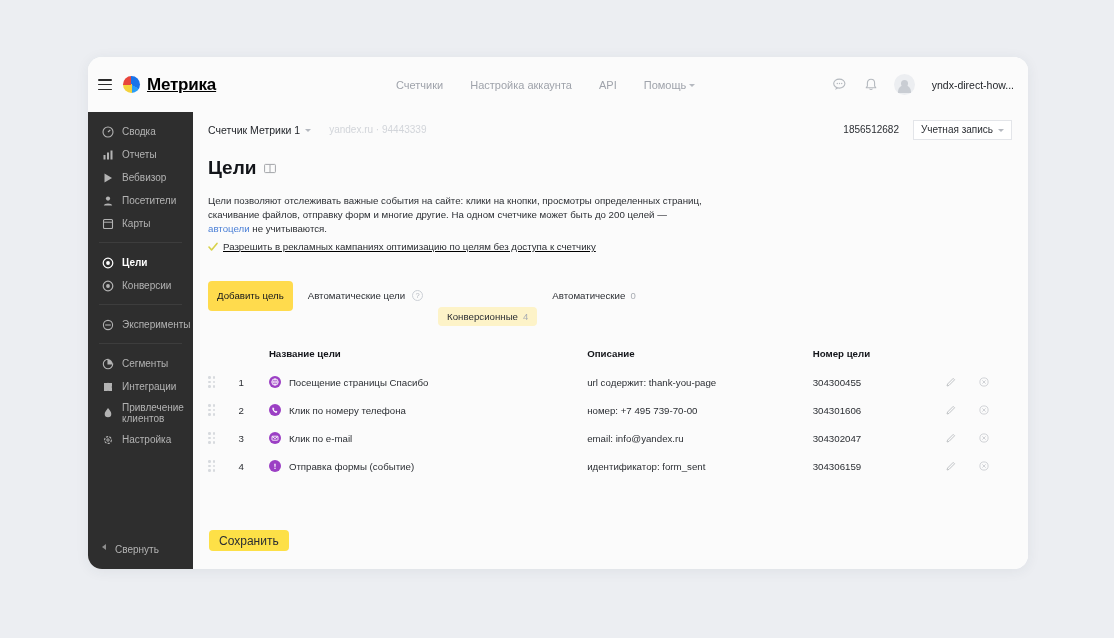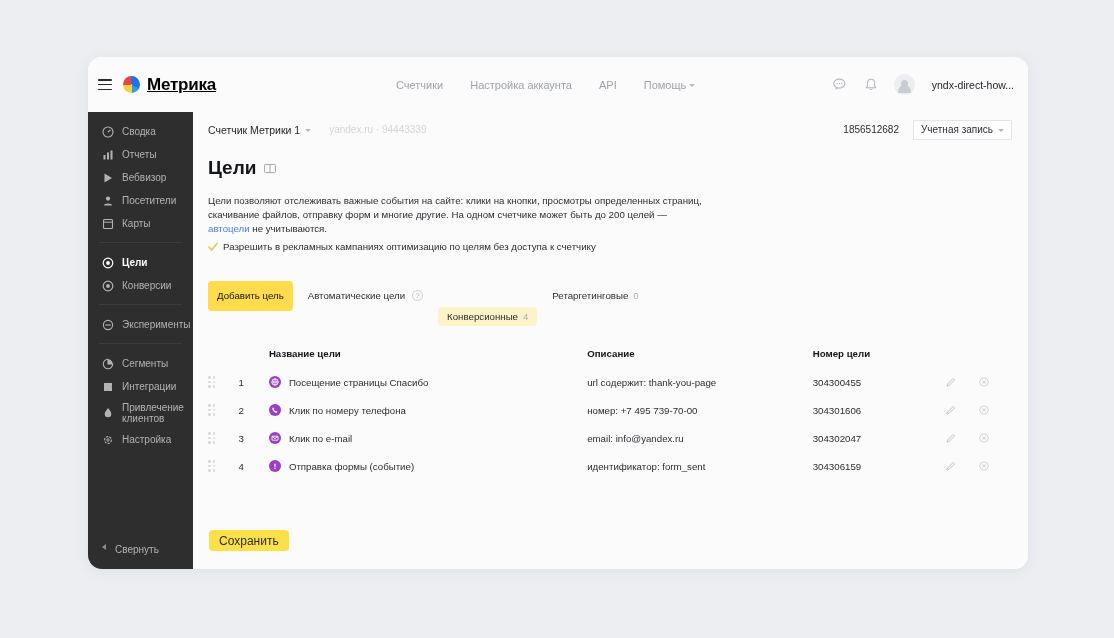--- a/index.html
+++ b/index.html
@@ -132,21 +132,21 @@
 
   .page-title-row { display: flex; align-items: center; gap: 8px; margin-bottom: 15px; }
   .page-title { font-size: 19px; font-weight: bold; color: #13151a; }
   .book-icon { opacity: .55; cursor: pointer; display: flex; }
 
   .desc {
     font-size: 9.7px; line-height: 14px; color: #2b2e33; max-width: 500px;
   }
   .desc a { color: #4a7fd6; text-decoration: none; cursor: pointer; }
 
-  .cb-row { display: flex; align-items: center; gap: 5px; margin-top: 5px; }
+  .cb-row { display: flex; align-items: center; gap: 5px; margin-top: 5px; text-decoration: underline; }
   .cb-check { width: 10px; height: 10px; display: flex; cursor: pointer; }
   .cb-label { font-size: 9.7px; color: #2b2e33; }
 
   .tabs-row { display: flex; align-items: center; gap: 6px; margin-top: 13px; }
   .btn-yellow {
     background: #ffdb4d; border-radius: 4px; height: 19px;
     padding: 15px 9px; font-size: 9.7px; color: #13151a;
     display: flex; align-items: center; cursor: pointer; font-weight: normal;
   }
   .tab-chip {
@@ -437,21 +437,21 @@
         </span>
         <span class="tab-chip">
           <span>Автоматические цели</span>
           <span class="q-icon">?</span>
         </span>
         <span class="tab-chip highlight">
           <span>Конверсионные</span>
           <span class="tab-count">4</span>
         </span>
         <span class="tab-chip">
-          <span>Ретаргетинговые</span>
+          <span>Автоматические</span>
           <span class="tab-count">0</span>
         </span>
       </div>
 
       <table class="goals-table">
         <thead>
           <tr>
             <th class="col-drag"></th>
             <th class="col-num"></th>
             <th class="col-name">Название цели</th>

